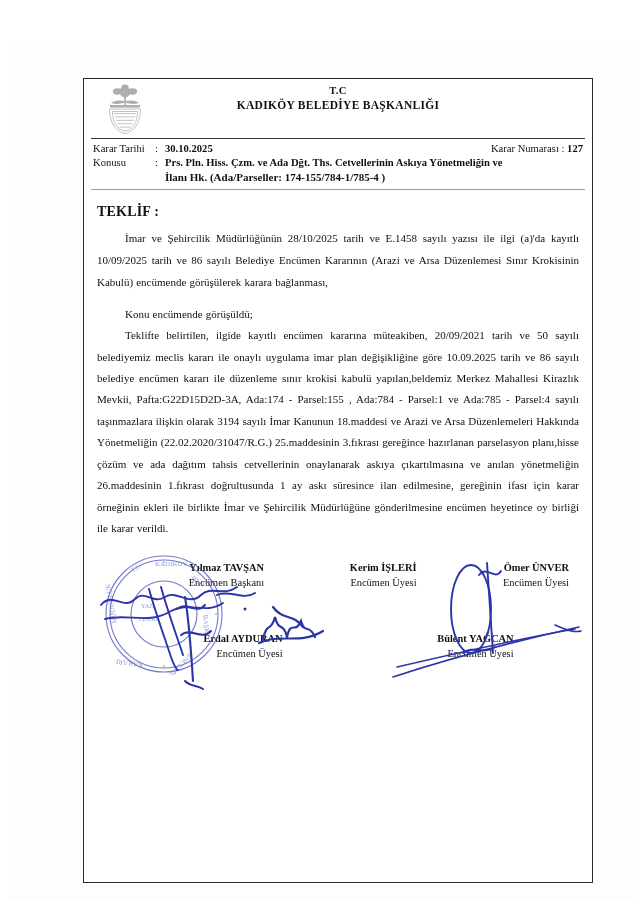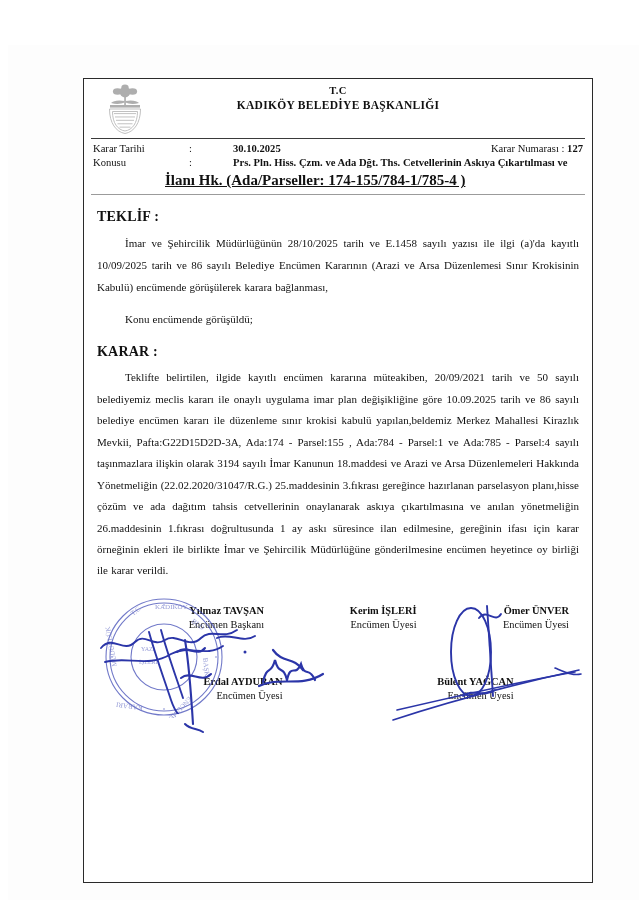--- a/index.html
+++ b/index.html
@@ -72,21 +72,20 @@
 
   
   #meta {
     padding: 3px 9px 4px 9px;
     font-size: 10.6px;
     line-height: 1.34;
   }
   .meta-row {
     display: flex;
     align-items: flex-start;
-    gap: 34px;
   }
   .meta-label {
     width: 62px;
     flex: 0 0 62px;
     white-space: nowrap;
   }
   .meta-colon {
     width: 10px;
     flex: 0 0 10px;
   }
@@ -101,23 +100,22 @@
   .meta-right b { font-weight: bold; }
   .subject-body {
     flex: 1 1 auto;
     font-weight: bold;
     text-align: justify;
     text-justify: inter-word;
   }
   .subject-line2 {
     padding-left: 72px;
     font-weight: bold;
-    font-size: 15px;
+    font-size: 11px;
     line-height: 1.34;
-    text-decoration: underline;
   }
 
   
   #body {
     padding: 0 13px;
     font-size: 11px;
   }
   .section-head {
     font-weight: bold;
     font-size: 14px;
@@ -240,39 +238,38 @@
         <span class="meta-value">30.10.2025</span>
         <span class="meta-right">
           <span>Karar Numarası :</span>
           <b>127</b>
         </span>
       </div>
 
       <div class="meta-row">
         <span class="meta-label">Konusu</span>
         <span class="meta-colon">:</span>
-        <span class="subject-body">Prs. Pln. Hiss. Çzm. ve Ada Dğt. Ths.  Cetvellerinin Askıya Çıkartılması ve</span>
+        <span class="subject-body">Prs. Pln. Hiss. Çzm. ve Ada Dğt. Ths.  Cetvellerinin Askıya Yönetmeliğin ve</span>
       </div>
 
       <div class="subject-line2">İlanı Hk. (Ada/Parseller: 174-155/784-1/785-4 )</div>
     </div>
 
     <div class="rule faint"></div>
 
     <div id="body">
 
       <div class="section-head">TEKLİF :</div>
 
       <p class="para"><span>İmar ve Şehircilik Müdürlüğünün 28/10/2025 tarih ve </span><b>E.1458</b><span> sayılı yazısı ile ilgi (a)'da kayıtlı 10/09/2025 tarih ve 86 sayılı Belediye Encümen Kararının (Arazi ve Arsa Düzenlemesi Sınır Krokisinin Kabulü) encümende görüşülerek karara bağlanması,</span></p>
 
       <div class="para-gap"></div>
 
       <p class="para">Konu encümende görüşüldü;</p>
 
-      <div class="section-head">KARAR :</div>
 
       <p class="para tight"><span>Teklifte belirtilen, ilgide kayıtlı encümen kararına müteakiben, 20/09/2021 tarih ve 50 sayılı belediyemiz meclis kararı ile onaylı uygulama imar plan değişikliğine göre 10.09.2025 tarih ve 86 sayılı belediye encümen kararı ile düzenleme sınır krokisi kabulü yapılan,beldemiz Merkez Mahallesi Kirazlık Mevkii, </span><b>Pafta:G22D15D2D-3A, Ada:174 - Parsel:155 , Ada:784 - Parsel:1 ve Ada:785 - Parsel:4</b><span> sayılı taşınmazlara ilişkin olarak 3194 sayılı İmar Kanunun 18.maddesi ve Arazi ve Arsa Düzenlemeleri Hakkında Yönetmeliğin (22.02.2020/31047/R.G.) 25.maddesinin 3.fıkrası gereğince hazırlanan parselasyon planı,hisse çözüm ve ada dağıtım tahsis cetvellerinin onaylanarak askıya çıkartılmasına ve anılan yönetmeliğin 26.maddesinin 1.fıkrası doğrultusunda 1 ay askı süresince ilan edilmesine, gereğinin ifası için karar örneğinin ekleri ile birlikte İmar ve Şehircilik Müdürlüğüne gönderilmesine encümen heyetince oy birliği ile karar verildi.</span></p>
 
       <div id="signatures">
 
         <div class="ink" style="left:6px; top:-8px; width:122px; height:122px;">
           <svg viewBox="0 0 122 122" width="122" height="122" aria-hidden="true" style="opacity:.72">
             <g fill="none" stroke="#3b46b4" stroke-width="1.1">
               <circle cx="61" cy="61" r="58"></circle>
               <circle cx="61" cy="61" r="54"></circle>

